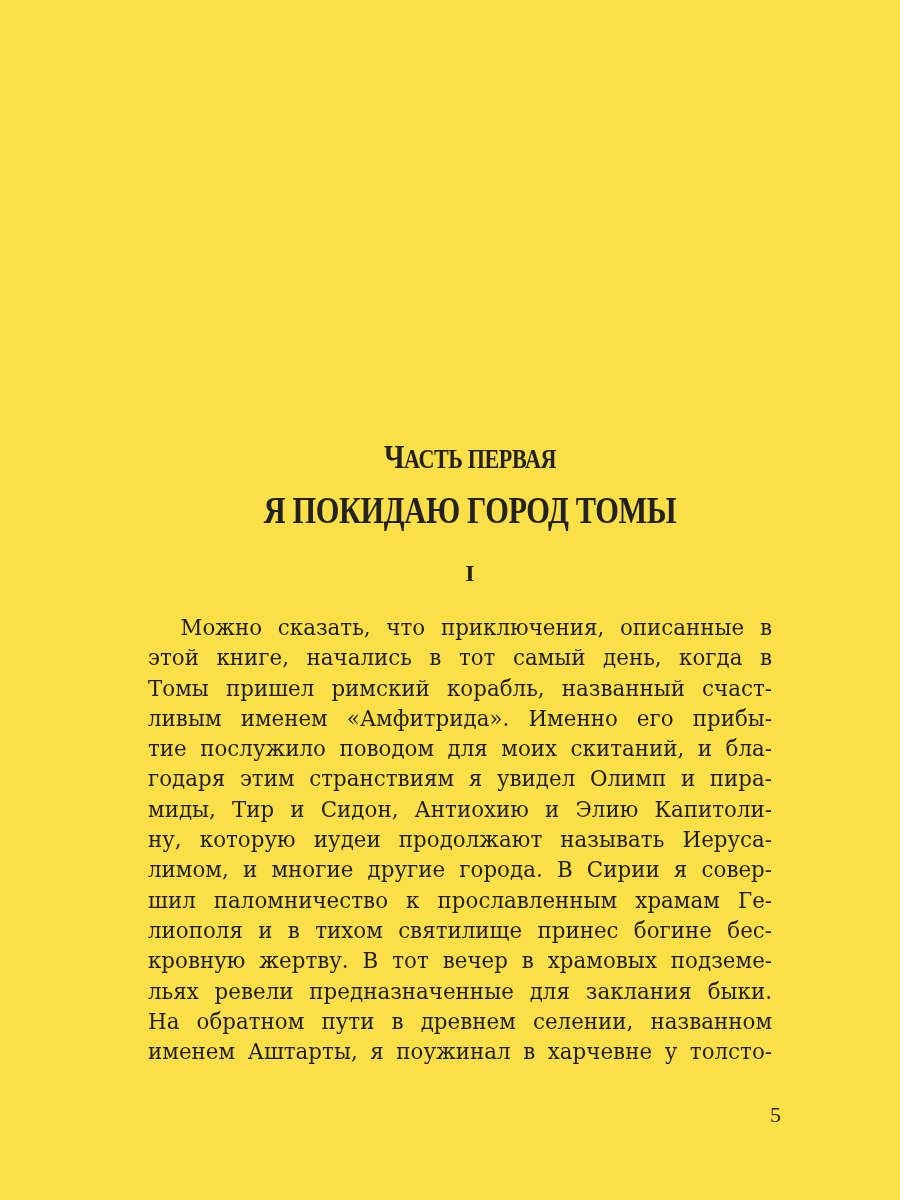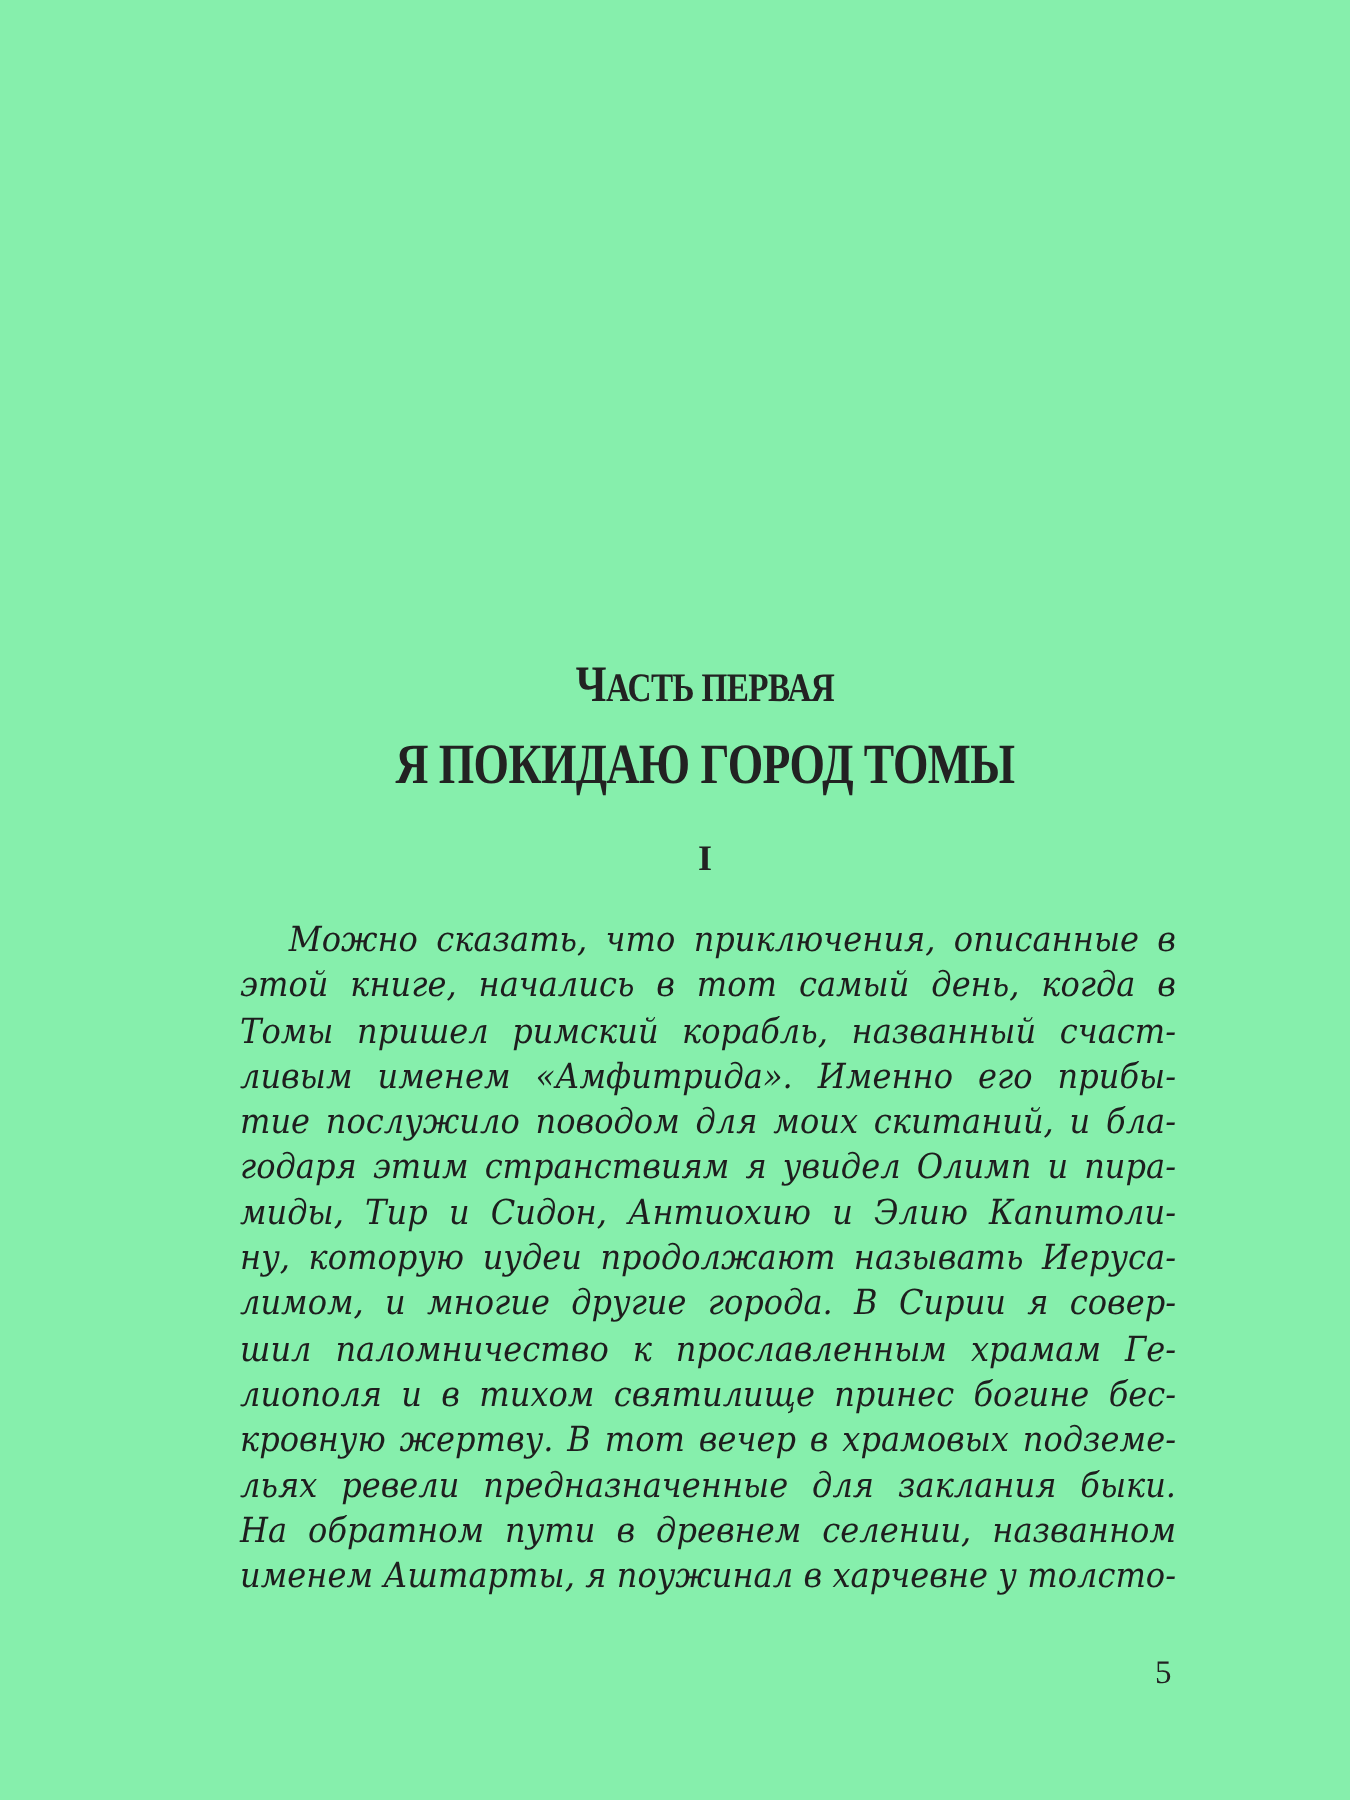--- a/index.html
+++ b/index.html
@@ -12,21 +12,21 @@
       height: 1200px;
       position: relative;
       overflow: hidden;
       color: #1e1e1e;
       font-family: "DejaVu Serif", "Liberation Serif", serif;
     }
     .page {
       position: absolute;
       left: 0; top: 0;
       width: 900px; height: 1200px;
-      background: #86efac;
+      background: #fde047;
     }
     .part-label {
       position: absolute;
       top: 438px;
       left: 0;
       width: 940px;
       text-align: center;
       font-family: "Liberation Serif", serif;
       font-weight: bold;
       font-size: 27px;
@@ -59,23 +59,22 @@
       width: 940px;
       text-align: center;
       font-family: "Liberation Serif", serif;
       font-weight: bold;
       font-size: 24px;
       color: #222;
     }
     .body-text {
       position: absolute;
       top: 612px;
-      left: 160px;
+      left: 148px;
       width: 624px;
-      font-style: italic;
     }
     .line {
       display: block;
       height: 30.3px;
       line-height: 30.3px;
       font-size: 23px;
       white-space: nowrap;
       text-align: justify;
       text-align-last: justify;
       color: #1e1e1e;

